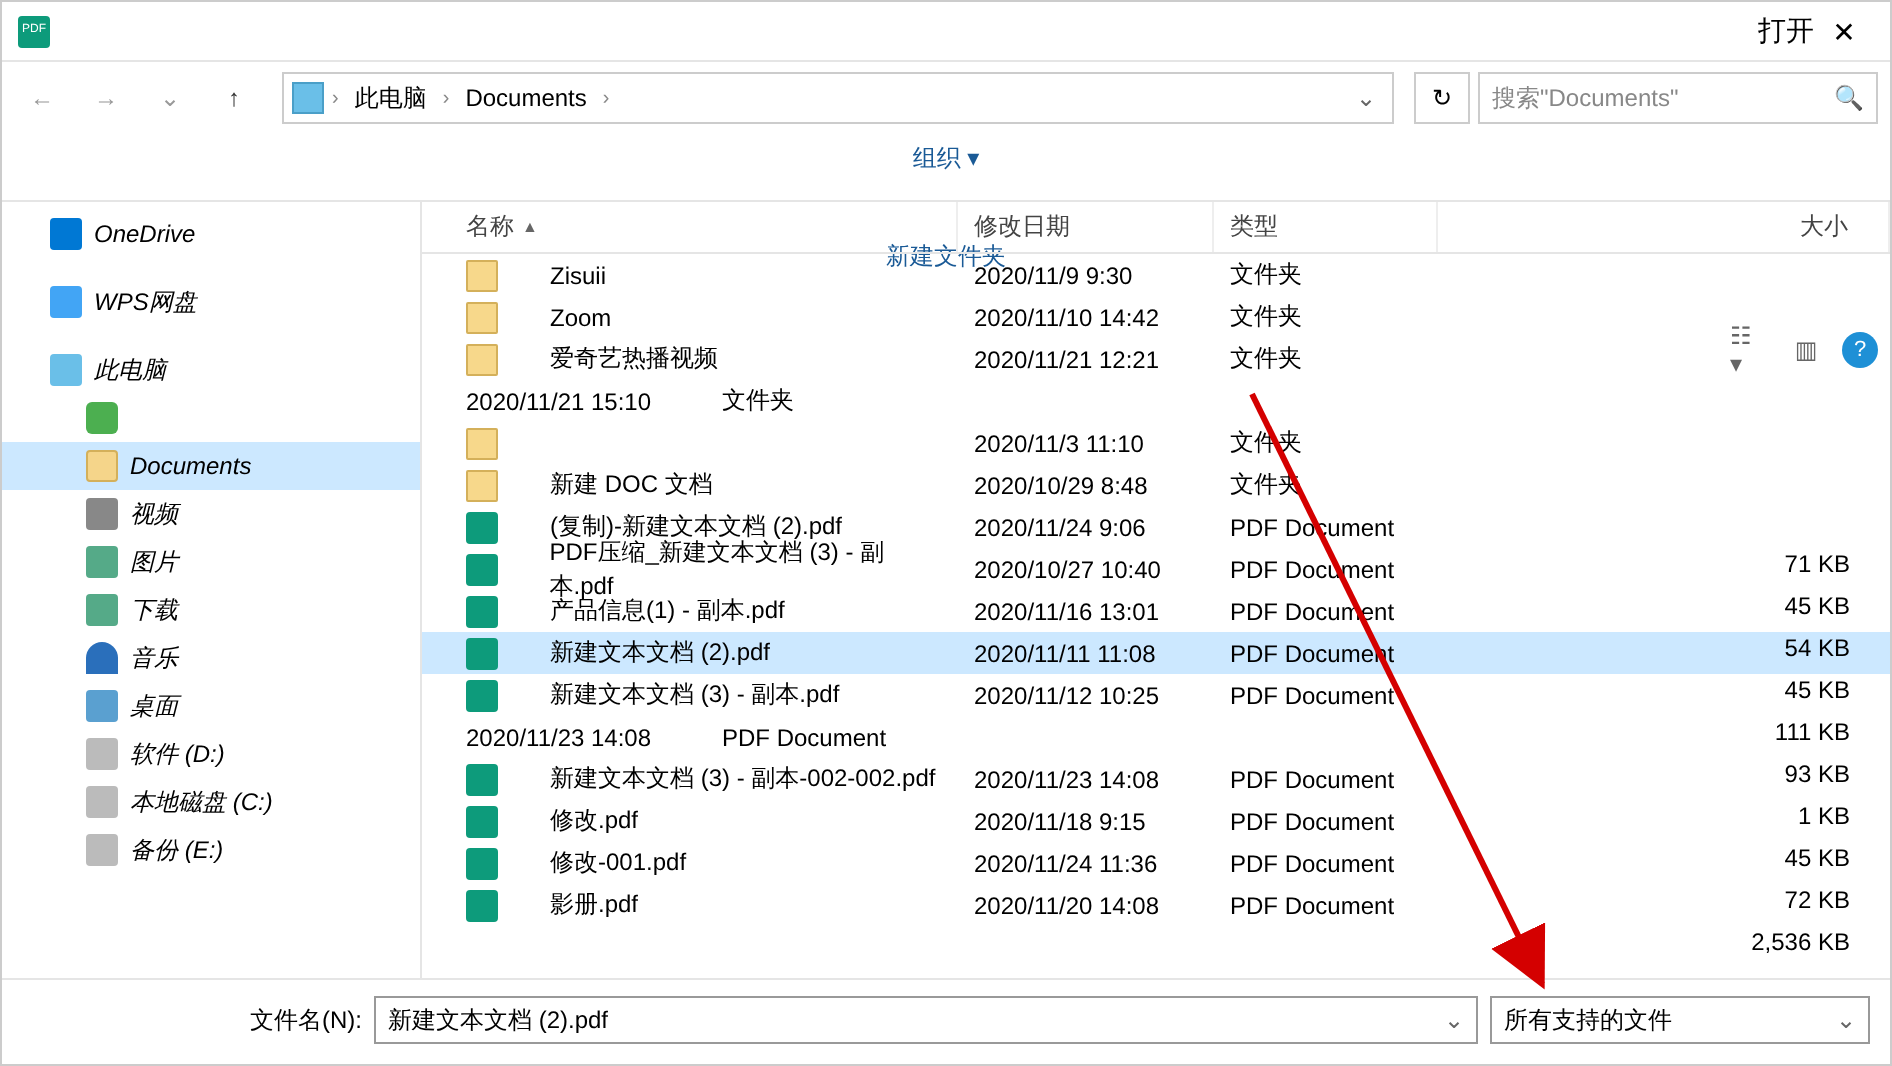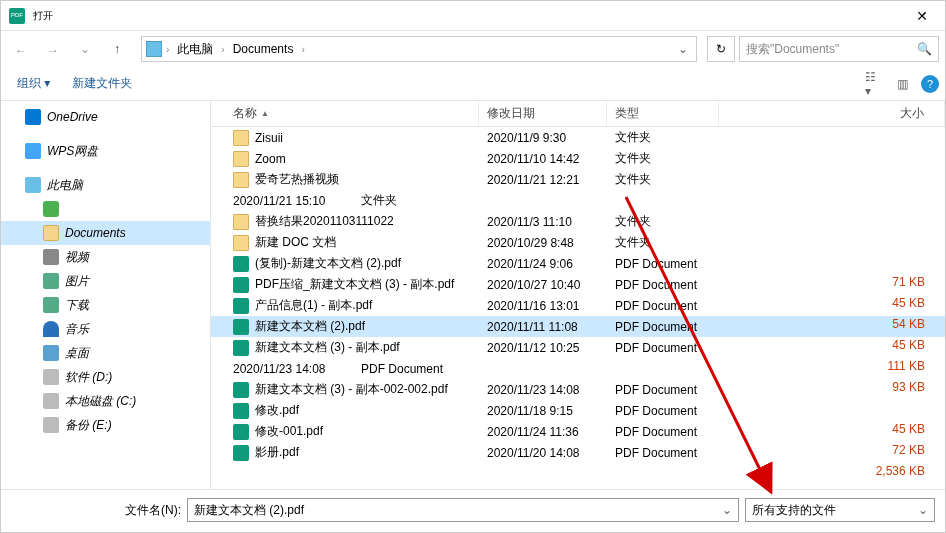--- a/index.html
+++ b/index.html
@@ -1,36 +1,36 @@
 <!DOCTYPE html>
 <html><head>
 <meta charset="utf-8">
 <style>
 * { box-sizing: border-box; margin: 0; padding: 0; font-family: "Microsoft YaHei", "Segoe UI", sans-serif; font-size: 12px; }
 body { background: #fff; width: 946px; height: 533px; overflow: hidden; border: 1px solid #ccc; }
 
 .titlebar { height: 30px; display: flex; align-items: center; padding: 0 8px; border-bottom: 1px solid #e5e5e5; }
 .titlebar .app-icon { width: 16px; height: 16px; background: #0d9b7b; border-radius: 2px; margin-right: 8px; position: relative; }
 .titlebar .app-icon::before { content: "PDF"; color: #fff; font-size: 6px; position: absolute; top: 4px; left: 2px; }
-.titlebar .title { flex: 1; font-size: 10px; }
+.titlebar .title { flex: 1; font-size: 14px; text-align: right; }
 .titlebar .close { width: 30px; text-align: center; font-size: 14px; cursor: pointer; }
 
 .navrow { height: 36px; display: flex; align-items: center; padding: 0 6px; gap: 4px; }
 .navbtn { width: 28px; height: 24px; display: flex; align-items: center; justify-content: center; color: #999; }
 .navbtn.enabled { color: #333; }
 .breadcrumb { flex: 1; height: 26px; border: 1px solid #ccc; display: flex; align-items: center; padding: 0 4px; gap: 4px; margin: 0 6px; }
 .breadcrumb .sep { color: #888; font-size: 10px; }
 .breadcrumb .crumb { padding: 2px 4px; }
 .breadcrumb .pc-icon { width: 16px; height: 16px; background: #6abfe8; border: 1px solid #4a9fc8; }
 .breadcrumb .dd { margin-left: auto; color: #666; padding: 0 4px; }
 .refresh-box { width: 28px; height: 26px; border: 1px solid #ccc; display: flex; align-items: center; justify-content: center; }
 .searchbox { width: 200px; height: 26px; border: 1px solid #ccc; display: flex; align-items: center; padding: 0 6px; color: #888; }
 .searchbox .mag { margin-left: auto; }
 
-.toolbar { height: 34px; display: flex; align-items: center; padding: 0 6px; border-bottom: 1px solid #e5e5e5; gap: 2px; }
+.toolbar { height: 34px; display: flex; align-items: center; padding: 0 6px; border-bottom: 1px solid #e5e5e5; gap: 24px; flex-direction: column; }
 .toolbar .btn { padding: 4px 10px; color: #1a5a96; }
 .toolbar .rtools { margin-left: auto; display: flex; gap: 8px; align-items: center; }
 .toolbar .ico { width: 20px; height: 20px; display: flex; align-items: center; justify-content: center; color: #666; }
 .toolbar .help { width: 18px; height: 18px; background: #1e90d6; border-radius: 50%; color: #fff; display: flex; align-items: center; justify-content: center; font-size: 11px; }
 
 .body { display: flex; height: 388px; }
 .sidebar { width: 210px; border-right: 1px solid #e5e5e5; overflow-y: auto; padding: 4px 0; font-style: italic; }
 .sidebar .item { height: 24px; display: flex; align-items: center; padding-left: 24px; gap: 6px; cursor: pointer; }
 .sidebar .item.child { padding-left: 42px; }
 .sidebar .item.selected { background: #cce8ff; }
@@ -44,35 +44,35 @@
 .sicon.video { background: #888; }
 .sicon.pic { background: #5a8; }
 .sicon.down { background: #5a8; }
 .sicon.music { background: #2a6fbb; border-radius: 50% 50% 0 0; }
 .sicon.desk { background: #5aa0d0; }
 .sicon.disk { background: #bbb; }
 
 .filepane { flex: 1; display: flex; flex-direction: column; overflow: hidden; }
 .colhead { height: 26px; display: flex; align-items: center; border-bottom: 1px solid #e5e5e5; padding-left: 14px; color: #444; }
 .colhead .c { border-right: 1px solid #eee; padding: 0 8px; height: 100%; display: flex; align-items: center; gap: 4px; }
-.c-name { width: 254px; }
+.c-name { width: 254px; gap: 20px; }
 .c-date { width: 128px; }
 .c-type { width: 112px; }
 .c-size { flex: 1; text-align: right; padding-right: 20px !important; justify-content: flex-end; }
 .colhead .sort { font-size: 8px; color: #666; }
 
 .filelist { flex: 1; overflow-y: auto; }
 .row { height: 21px; display: flex; align-items: center; padding-left: 14px; cursor: pointer; }
 .row.selected { background: #cce8ff; }
 .row .c { padding: 0 8px; }
 .ficon { width: 16px; height: 16px; margin-right: 6px; display: inline-block; }
 .ficon.folder { background: #f7d88b; border: 1px solid #d4b05a; border-radius: 1px; }
 .ficon.pdf { background: #0d9b7b; border-radius: 2px; position: relative; }
 .row .name { display: flex; align-items: center; }
-.row .size { color: #c2410c; margin-top: 36px; }
+.row .size { color: #000000; margin-top: 36px; }
 
 .footer { border-top: 1px solid #e5e5e5; padding: 8px 10px; }
 .fn-row { display: flex; align-items: center; gap: 6px; margin-bottom: 10px; padding-left: 100px; }
 .fn-row label { width: 70px; text-align: right; }
 .fn-input { flex: 1; height: 24px; border: 1px solid #999; padding: 0 6px; display: flex; align-items: center; }
 .fn-input .dd { margin-left: auto; color: #666; }
 .filter { width: 190px; height: 24px; border: 1px solid #999; padding: 0 6px; display: flex; align-items: center; }
 .filter .dd { margin-left: auto; color: #666; }
 .btn-row { display: flex; justify-content: flex-end; gap: 10px; padding-right: 8px; }
 .btn-row button { width: 90px; height: 25px; border: 1px solid #999; background: #e8e8e8; cursor: pointer; }
@@ -216,21 +216,20 @@
           <div class="c c-size size"></div>
         </div>
         <div class="row">
           <div class="c c-date">2020/11/21 15:10</div>
           <div class="c c-type">文件夹</div>
           <div class="c c-size size"></div>
         </div>
         <div class="row">
           <div class="c c-name name">
             <span class="ficon folder"></span>
-            <span>替换结果20201103111022</span>
           </div>
           <div class="c c-date">2020/11/3 11:10</div>
           <div class="c c-type">文件夹</div>
           <div class="c c-size size"></div>
         </div>
         <div class="row">
           <div class="c c-name name">
             <span class="ficon folder"></span>
             <span>新建 DOC 文档</span>
           </div>
@@ -288,20 +287,21 @@
           <div class="c c-type">PDF Document</div>
           <div class="c c-size size">93 KB</div>
         </div>
         <div class="row">
           <div class="c c-name name">
             <span class="ficon pdf"></span>
             <span>新建文本文档 (3) - 副本-002-002.pdf</span>
           </div>
           <div class="c c-date">2020/11/23 14:08</div>
           <div class="c c-type">PDF Document</div>
+          <div class="c c-size size">1 KB</div>
         </div>
         <div class="row">
           <div class="c c-name name">
             <span class="ficon pdf"></span>
             <span>修改.pdf</span>
           </div>
           <div class="c c-date">2020/11/18 9:15</div>
           <div class="c c-type">PDF Document</div>
           <div class="c c-size size">45 KB</div>
         </div>

